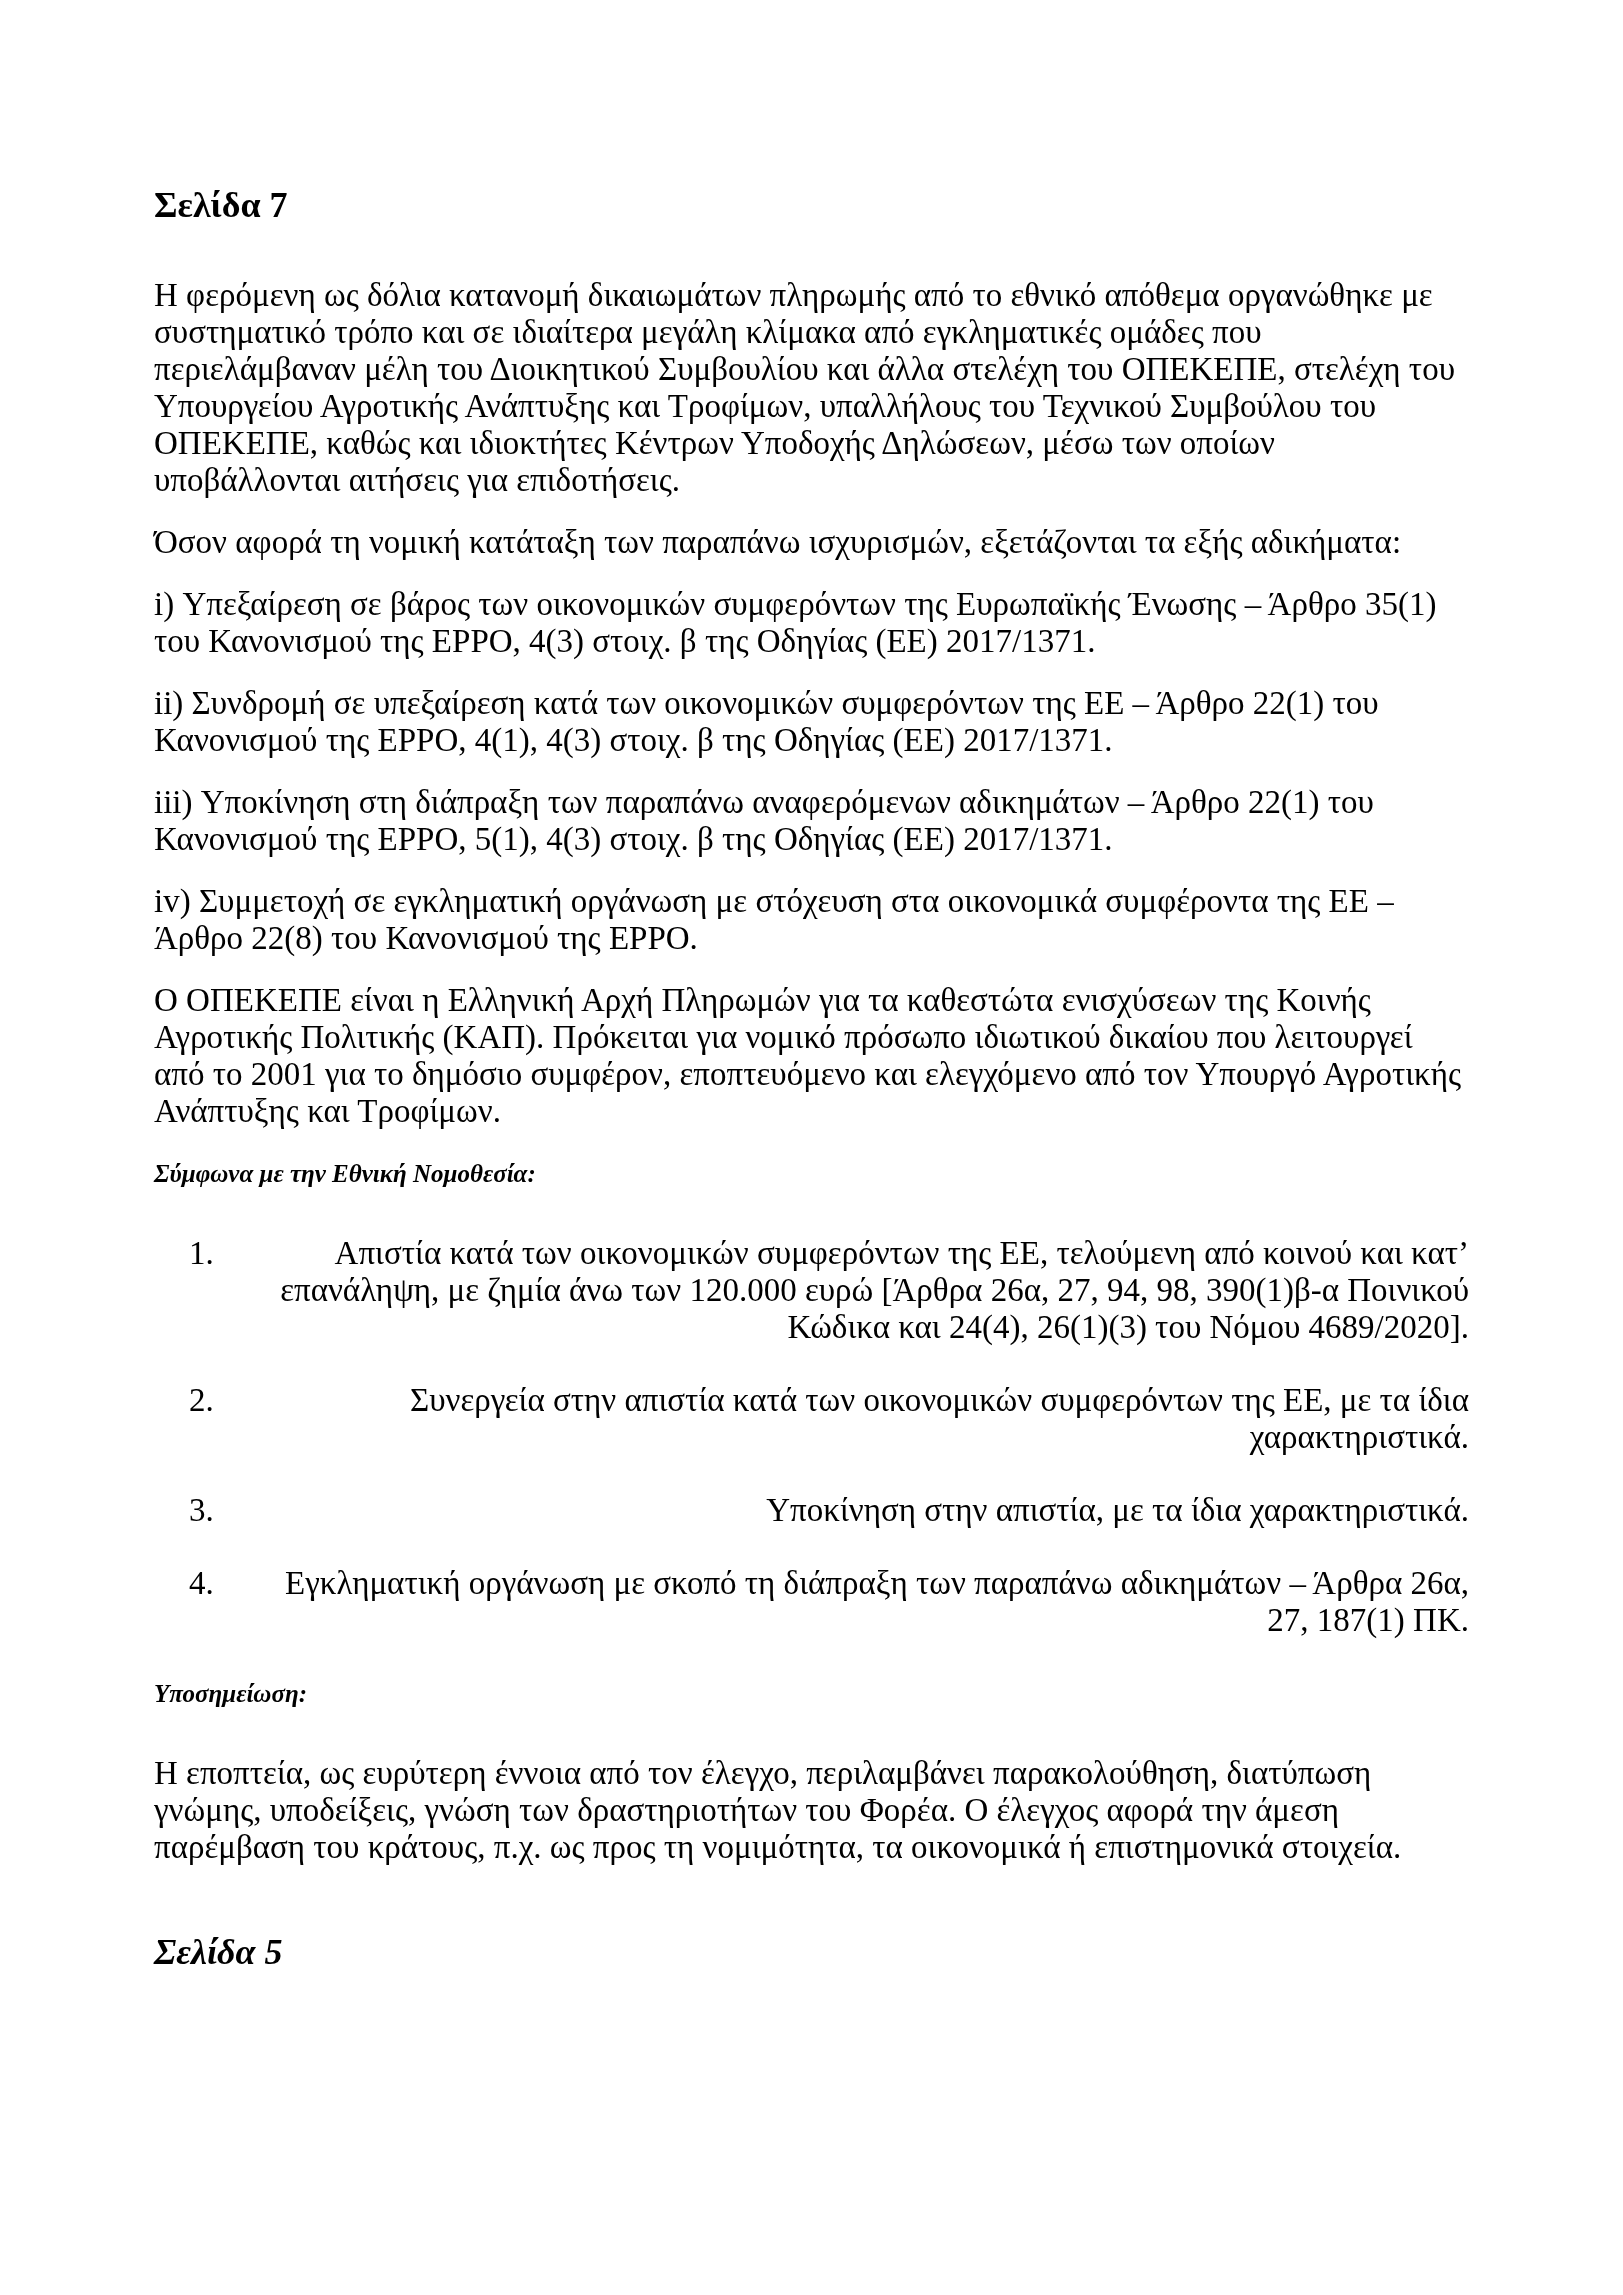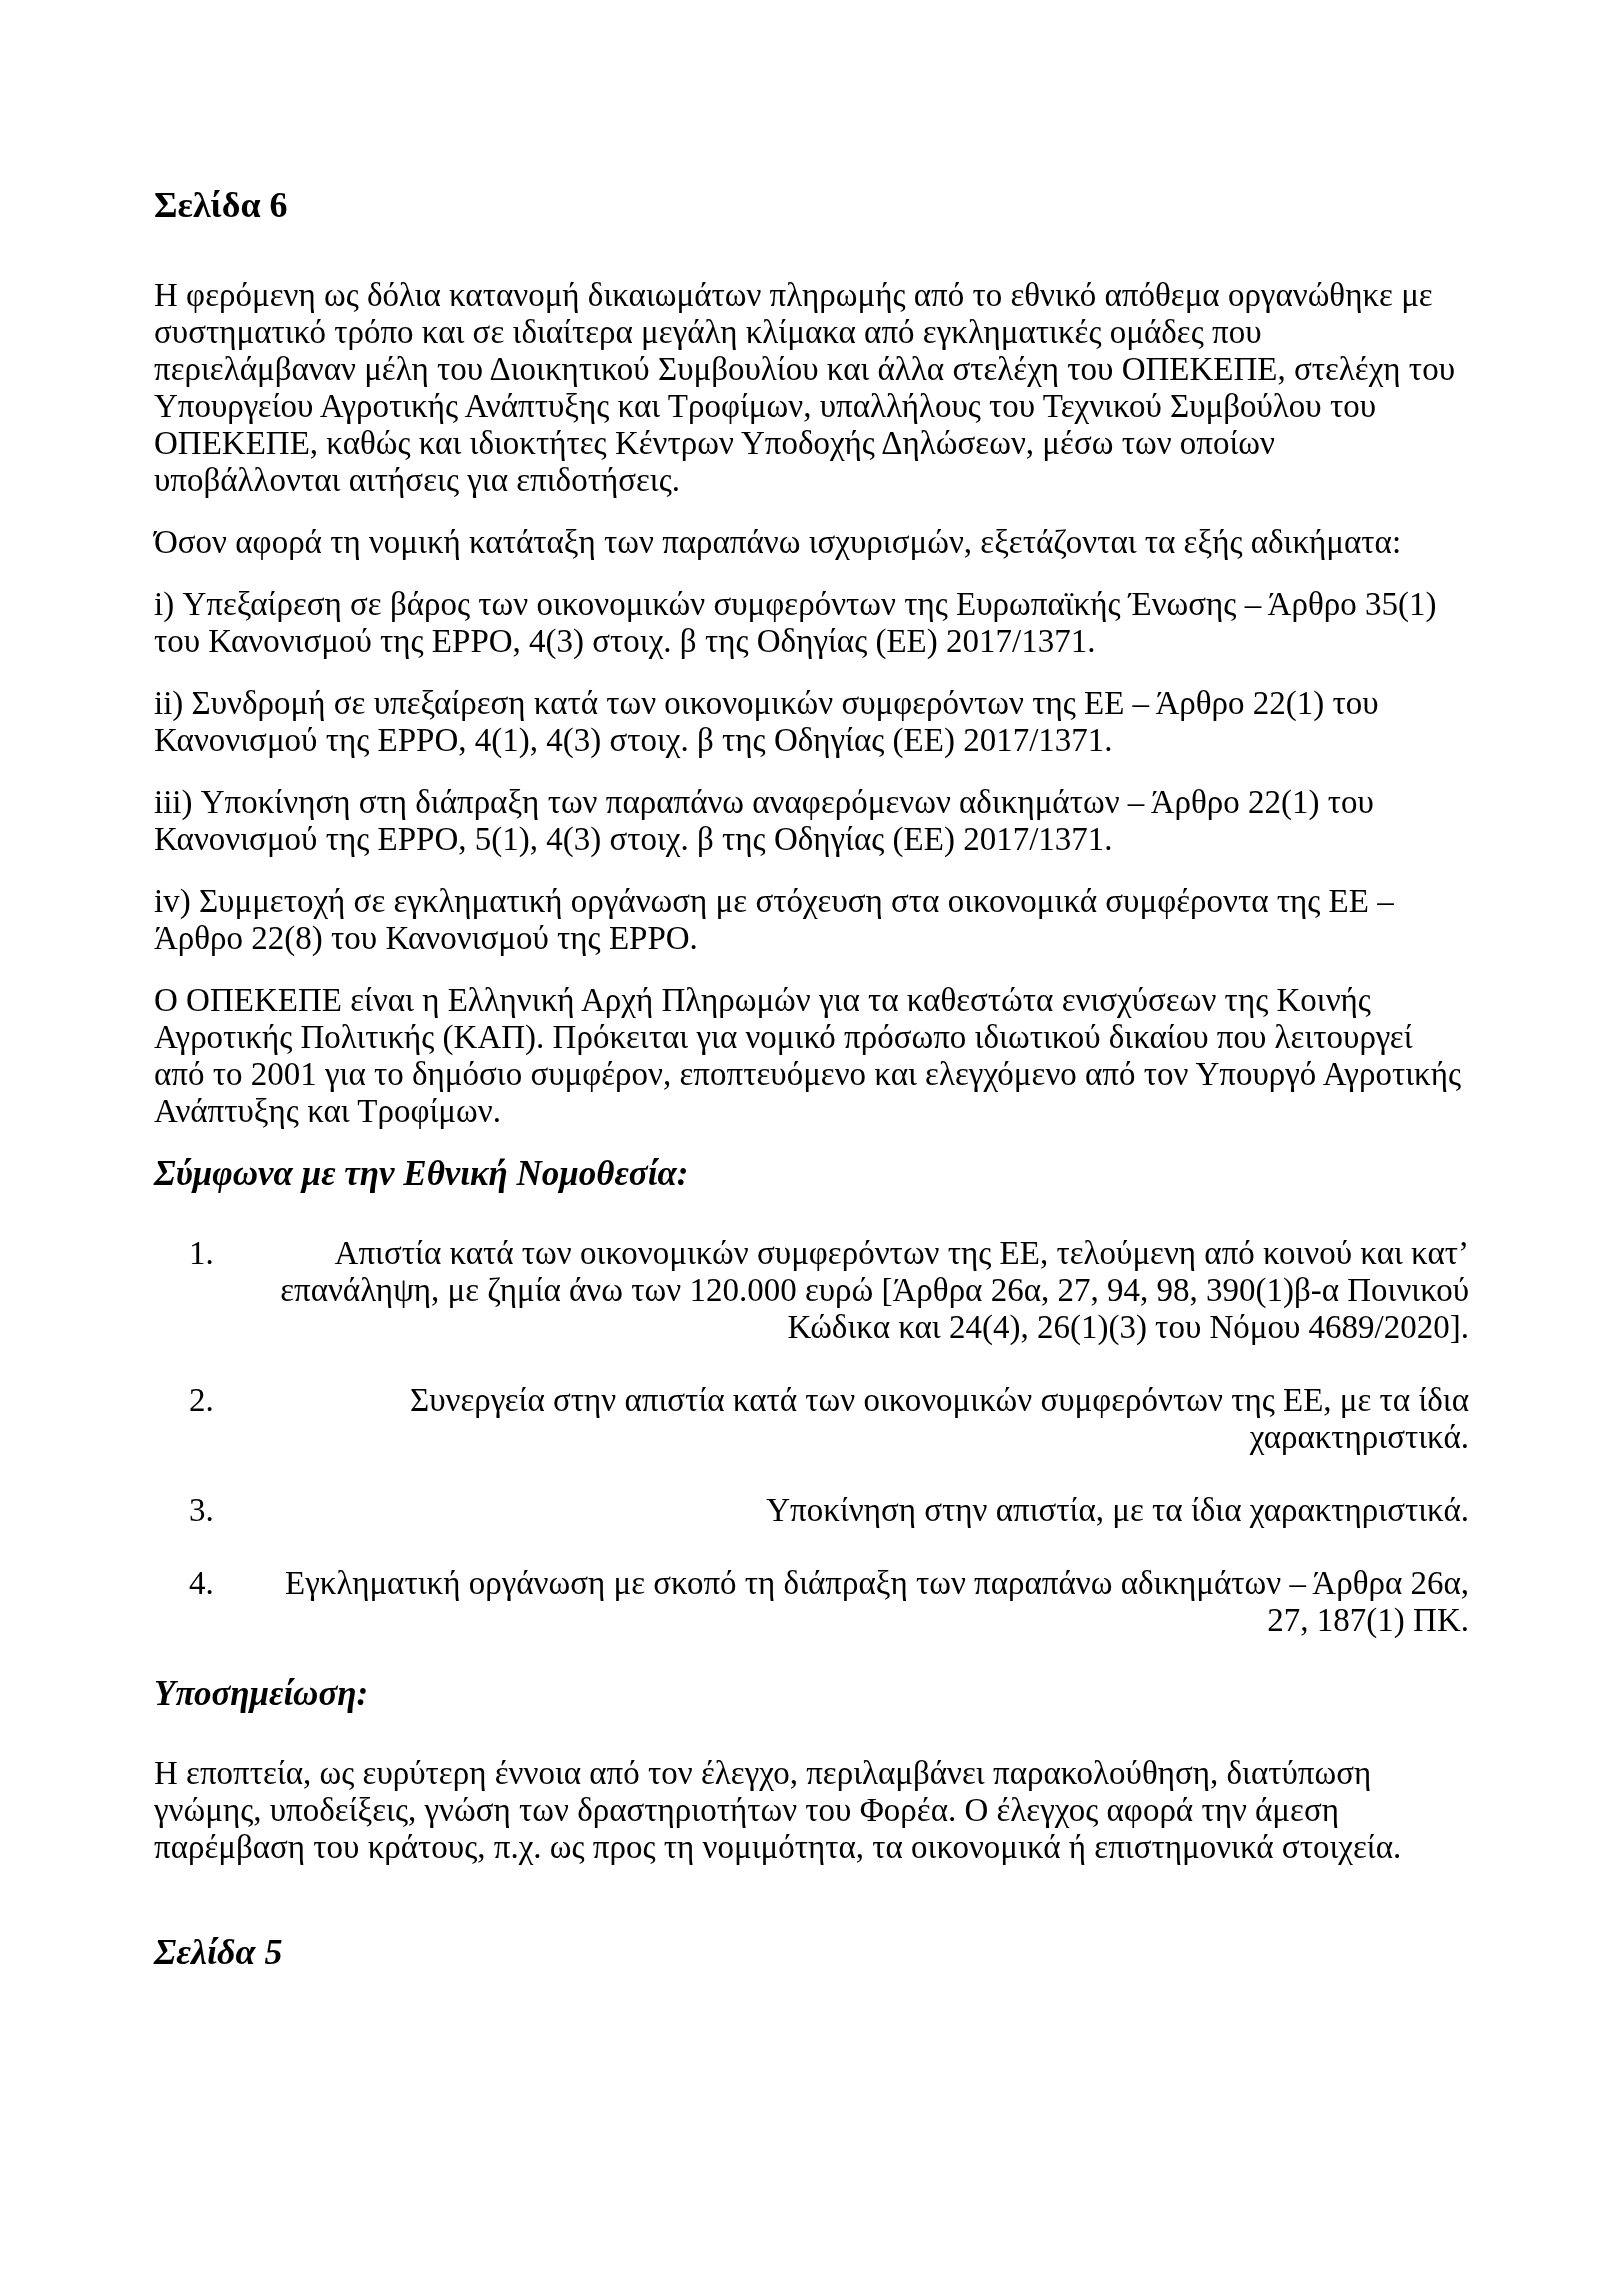--- a/index.html
+++ b/index.html
@@ -28,21 +28,21 @@
     margin: 0 0 52px 0;
   }
   .h-page.bottom {
     margin: 67px 0 0 0;
     font-style: italic;
   }
   p {
     margin: 0 0 25px 0;
   }
   .subheading {
-    font-size: 35px;
+    font-size: 25px;
     line-height: 37px;
     font-weight: bold;
     font-style: italic;
     margin: 5.9px 0 43px 0;
   }
   .subheading.footnote-head {
     margin: 1.3px 0 43px 0;
   }
   .num-list {
     margin: 0 0 0 0;
@@ -62,21 +62,21 @@
   }
   .footnote-par {
     margin-bottom: 0;
   }
 </style>
 </head>
 <body>
 
 <div class="page">
 
-  <div class="h-page">Σελίδα 6</div>
+  <div class="h-page">Σελίδα 7</div>
 
   <p>Η φερόμενη ως δόλια κατανομή δικαιωμάτων πληρωμής από το εθνικό απόθεμα οργανώθηκε με συστηματικό τρόπο και σε ιδιαίτερα μεγάλη κλίμακα από εγκληματικές ομάδες που περιελάμβαναν μέλη του Διοικητικού Συμβουλίου και άλλα στελέχη του ΟΠΕΚΕΠΕ, στελέχη του Υπουργείου Αγροτικής Ανάπτυξης και Τροφίμων, υπαλλήλους του Τεχνικού Συμβούλου του ΟΠΕΚΕΠΕ, καθώς και ιδιοκτήτες Κέντρων Υποδοχής Δηλώσεων, μέσω των οποίων υποβάλλονται αιτήσεις για επιδοτήσεις.</p>
 
   <p>Όσον αφορά τη νομική κατάταξη των παραπάνω ισχυρισμών, εξετάζονται τα εξής αδικήματα:</p>
 
   <p>i) Υπεξαίρεση σε βάρος των οικονομικών συμφερόντων της Ευρωπαϊκής Ένωσης – Άρθρο 35(1) του Κανονισμού της EPPO, 4(3) στοιχ. β της Οδηγίας (ΕΕ) 2017/1371.</p>
 
   <p>ii) Συνδρομή σε υπεξαίρεση κατά των οικονομικών συμφερόντων της ΕΕ – Άρθρο 22(1) του Κανονισμού της EPPO, 4(1), 4(3) στοιχ. β της Οδηγίας (ΕΕ) 2017/1371.</p>
 
   <p>iii) Υποκίνηση στη διάπραξη των παραπάνω αναφερόμενων αδικημάτων – Άρθρο 22(1) του Κανονισμού της EPPO, 5(1), 4(3) στοιχ. β της Οδηγίας (ΕΕ) 2017/1371.</p>

